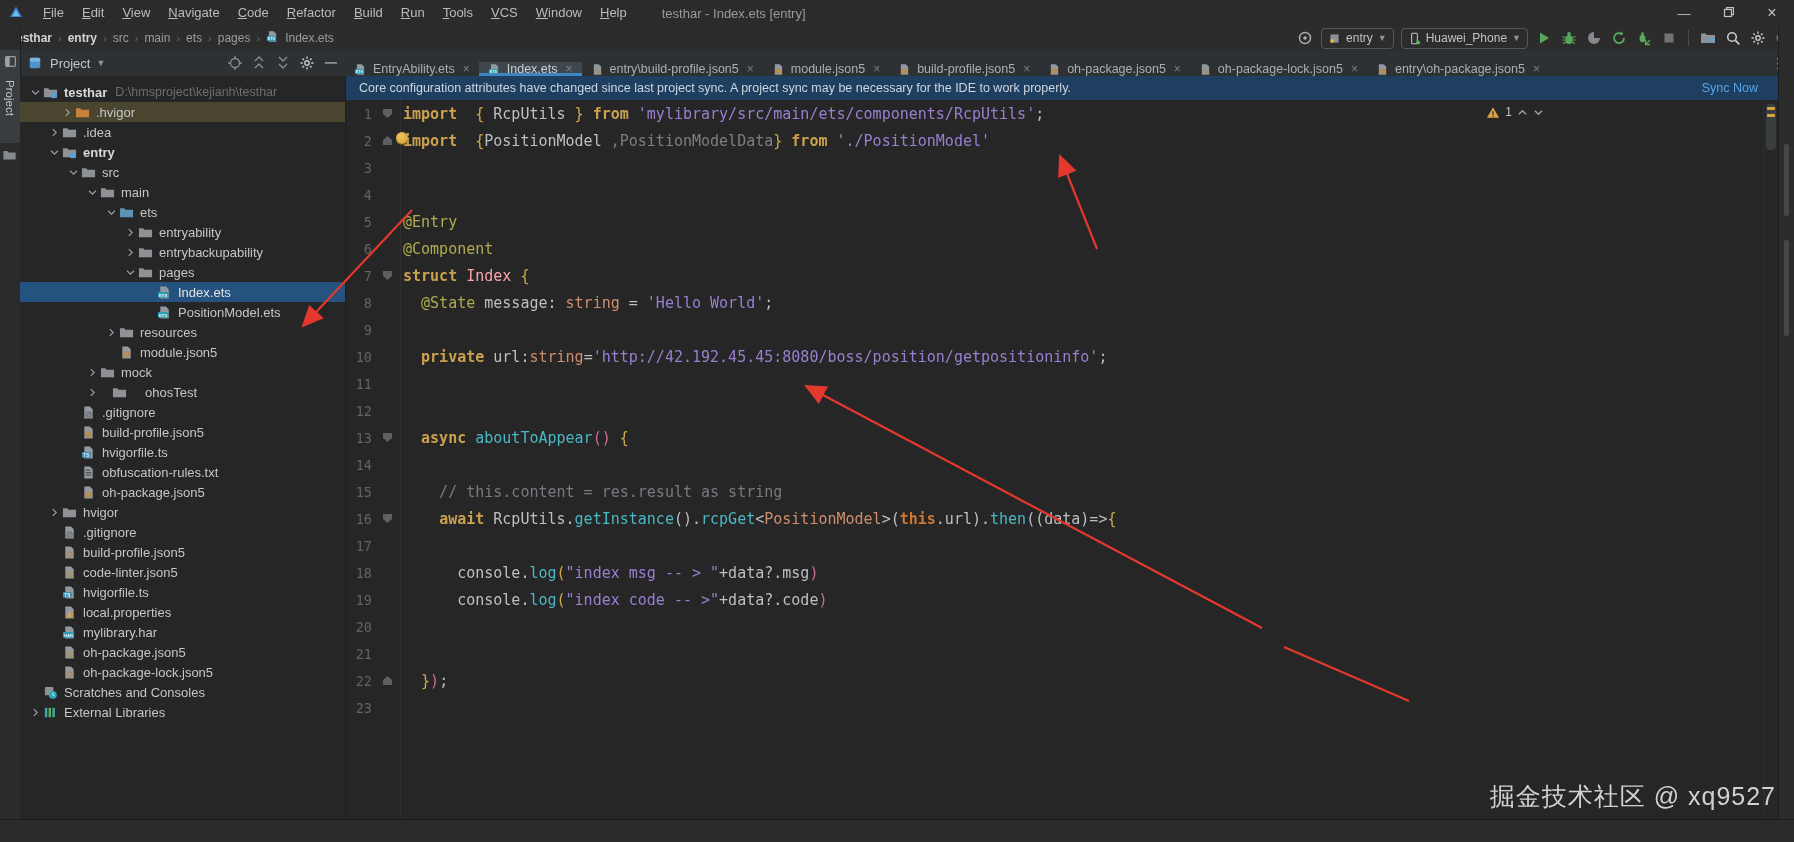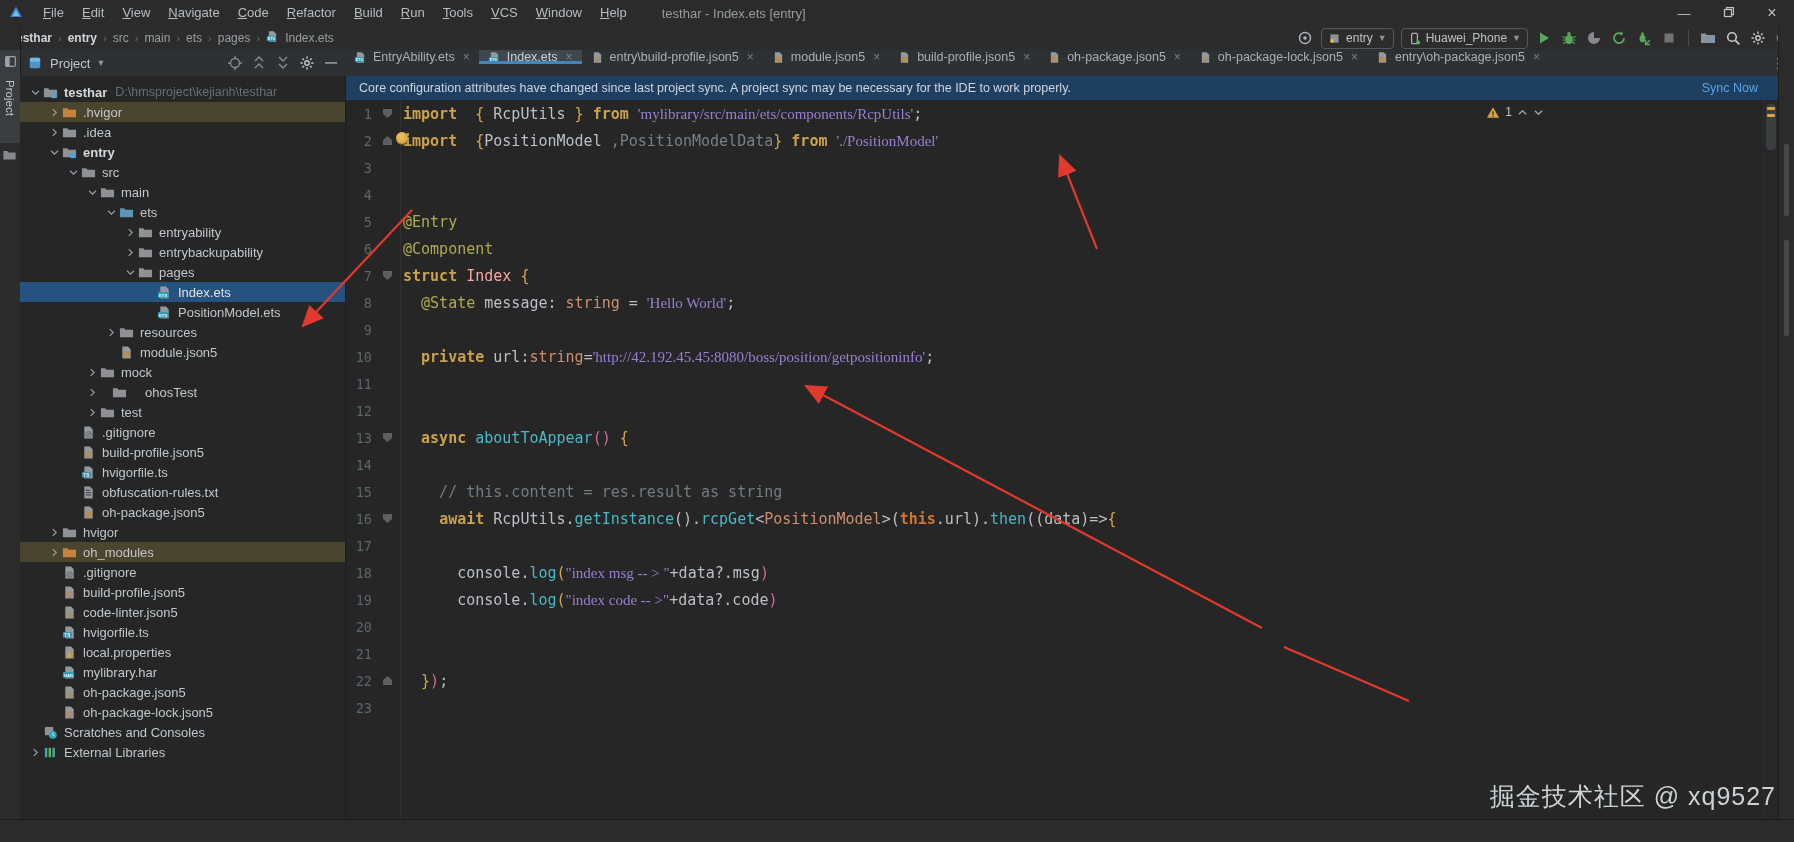--- a/index.html
+++ b/index.html
@@ -33,21 +33,21 @@
   .tbsep{width:1px;height:16px;background:#474a4c;margin:0 3px;}
 
   
   .striprow{position:absolute;left:20px;top:50px;right:0;height:26px;background:#2e3133;
             border-bottom:1px solid #242424;display:flex;}
   .panel-header{width:325px;display:flex;align-items:center;font-size:13px;color:#c3c5c7;flex:none;}
   .panel-header .ph-label{margin-left:8px;}
   .panel-header .caret{color:#8f9295;font-size:9px;margin-left:6px;}
   .ph-icons{margin-left:auto;display:flex;align-items:center;gap:8px;margin-right:6px;color:#8a8d90;}
   .ph-icons .tbicon{width:16px;height:16px;}
-  .tabs{display:flex;align-items:flex-start;font-size:12.5px;color:#acafb2;}
+  .tabs{display:flex;align-items:flex-end;font-size:12.5px;color:#acafb2;}
   .tab{display:flex;align-items:center;padding:0 9px;gap:6px;position:relative;cursor:default;}
   .tab.active{background:#3f474e;color:#ccd0d3;}
   .tab.active::after{content:"";position:absolute;left:0;right:0;bottom:0;height:3px;background:#3e86c0;}
   .tab .close{color:#7b7e82;font-size:12px;margin-left:2px;}
   .tabs-more{margin-left:auto;margin-right:8px;align-self:center;color:#9a9d9f;font-size:14px;letter-spacing:1px;}
 
   
   .banner{position:absolute;left:345px;top:76px;right:0;height:24px;background:#1f3f61;
           display:flex;align-items:center;font-size:12.5px;color:#ccd6e0;}
   .banner .msg{margin-left:14px;}
@@ -77,21 +77,21 @@
   .gutter-border{position:absolute;left:54px;top:0;bottom:0;width:1px;background:#303030;}
   .cline{position:relative;height:27px;display:flex;align-items:center;
          font-family:"DejaVu Sans Mono",monospace;font-size:15px;}
   .cline .ln{width:26px;flex:none;text-align:right;color:#5f646a;font-size:13.5px;font-family:"DejaVu Sans Mono",monospace;}
   .cline .foldc{width:31px;flex:none;display:flex;justify-content:center;}
   .fold{width:9px;height:9px;background:#5d6063;clip-path:polygon(0 0,100% 0,100% 55%,50% 100%,0 55%);}
   .fold.up{transform:rotate(180deg);}
   .code{white-space:pre;}
   .tk-kw{color:#cba14e;font-weight:bold;}
   .tk-ann{color:#b0ab4f;}
-  .tk-str{color:#9a7fd1;font-family:Liberation Serif, serif;}
+  .tk-str{color:#9a7fd1;}
   .tk-mth{color:#49b8c4;}
   .tk-typ{color:#cf8e6d;}
   .tk-cls{color:#fca5a5;}
   .tk-gry{color:#7c7f83;}
   .tk-cmt{color:#777b80;}
   .tk-def{color:#bdbfc3;}
   .tk-brc{color:#d0a74f;}
   .tk-pnk{color:#cf6a9a;}
   .tk-ths{color:#cc7832;font-weight:bold;}
   .bulb{position:absolute;left:50px;top:5px;width:12px;height:12px;border-radius:50%;
@@ -408,21 +408,21 @@
         </span>
         <span class="ticon">
           <svg width="15" height="15" viewBox="0 0 16 16">
             <path d="M1 3.5h4.5L7 5h8v8H1z" fill="#8e9297"></path>
             <rect x="9" y="8.5" width="5.5" height="5.5" fill="#58a0d8"></rect>
           </svg>
         </span>
         <span class="tlabel bold">testhar</span>
         <span class="tsuffix">D:\hmsproject\kejianh\testhar</span>
       </div>
-      <div class="trow hl" style="padding-left: 27px;">
+      <div class="trow hl" style="padding-left: 40px;">
         <span class="chev">
           <svg width="11" height="11" viewBox="0 0 16 16">
             <path d="M5.5 3l5 5-5 5" fill="none" stroke="#9aa0a6" stroke-width="1.7"></path>
           </svg>
         </span>
         <span class="ticon">
           <svg width="15" height="15" viewBox="0 0 16 16">
             <path d="M1 3.5h4.5L7 5h8v8H1z" fill="#c8823c"></path>
           </svg>
         </span>
@@ -597,33 +597,20 @@
           <svg width="11" height="11" viewBox="0 0 16 16">
             <path d="M5.5 3l5 5-5 5" fill="none" stroke="#9aa0a6" stroke-width="1.7"></path>
           </svg>
         </span>
         <span class="ticon">
           <svg width="15" height="15" viewBox="0 0 16 16">
             <path d="M1 3.5h4.5L7 5h8v8H1z" fill="#8e9297"></path>
           </svg>
         </span>
         <span class="tlabel">ohosTest</span>
-      </div>
-      <div class="trow" style="padding-left: 65px;">
-        <span class="chev">
-          <svg width="11" height="11" viewBox="0 0 16 16">
-            <path d="M5.5 3l5 5-5 5" fill="none" stroke="#9aa0a6" stroke-width="1.7"></path>
-          </svg>
-        </span>
-        <span class="ticon">
-          <svg width="15" height="15" viewBox="0 0 16 16">
-            <path d="M1 3.5h4.5L7 5h8v8H1z" fill="#8e9297"></path>
-          </svg>
-        </span>
-        <span class="tlabel">test</span>
       </div>
       <div class="trow" style="padding-left: 46px;">
         <span class="chev"></span>
         <span class="ticon">
           <svg width="15" height="15" viewBox="0 0 16 16">
             <path d="M3.5 1.5h6l3 3v10h-9z" fill="#9399a0"></path>
             <circle cx="8" cy="10" r="2.8" fill="none" stroke="#6f7378" stroke-width="1.2"></circle>
             <path d="M6 12l4-4" stroke="#6f7378" stroke-width="1.2"></path>
           </svg>
         </span>
@@ -679,33 +666,20 @@
           <svg width="11" height="11" viewBox="0 0 16 16">
             <path d="M5.5 3l5 5-5 5" fill="none" stroke="#9aa0a6" stroke-width="1.7"></path>
           </svg>
         </span>
         <span class="ticon">
           <svg width="15" height="15" viewBox="0 0 16 16">
             <path d="M1 3.5h4.5L7 5h8v8H1z" fill="#8e9297"></path>
           </svg>
         </span>
         <span class="tlabel">hvigor</span>
-      </div>
-      <div class="trow hl" style="padding-left: 27px;">
-        <span class="chev">
-          <svg width="11" height="11" viewBox="0 0 16 16">
-            <path d="M5.5 3l5 5-5 5" fill="none" stroke="#9aa0a6" stroke-width="1.7"></path>
-          </svg>
-        </span>
-        <span class="ticon">
-          <svg width="15" height="15" viewBox="0 0 16 16">
-            <path d="M1 3.5h4.5L7 5h8v8H1z" fill="#c8823c"></path>
-          </svg>
-        </span>
-        <span class="tlabel">oh_modules</span>
       </div>
       <div class="trow" style="padding-left: 27px;">
         <span class="chev"></span>
         <span class="ticon">
           <svg width="15" height="15" viewBox="0 0 16 16">
             <path d="M3.5 1.5h6l3 3v10h-9z" fill="#9399a0"></path>
             <circle cx="8" cy="10" r="2.8" fill="none" stroke="#6f7378" stroke-width="1.2"></circle>
             <path d="M6 12l4-4" stroke="#6f7378" stroke-width="1.2"></path>
           </svg>
         </span>

